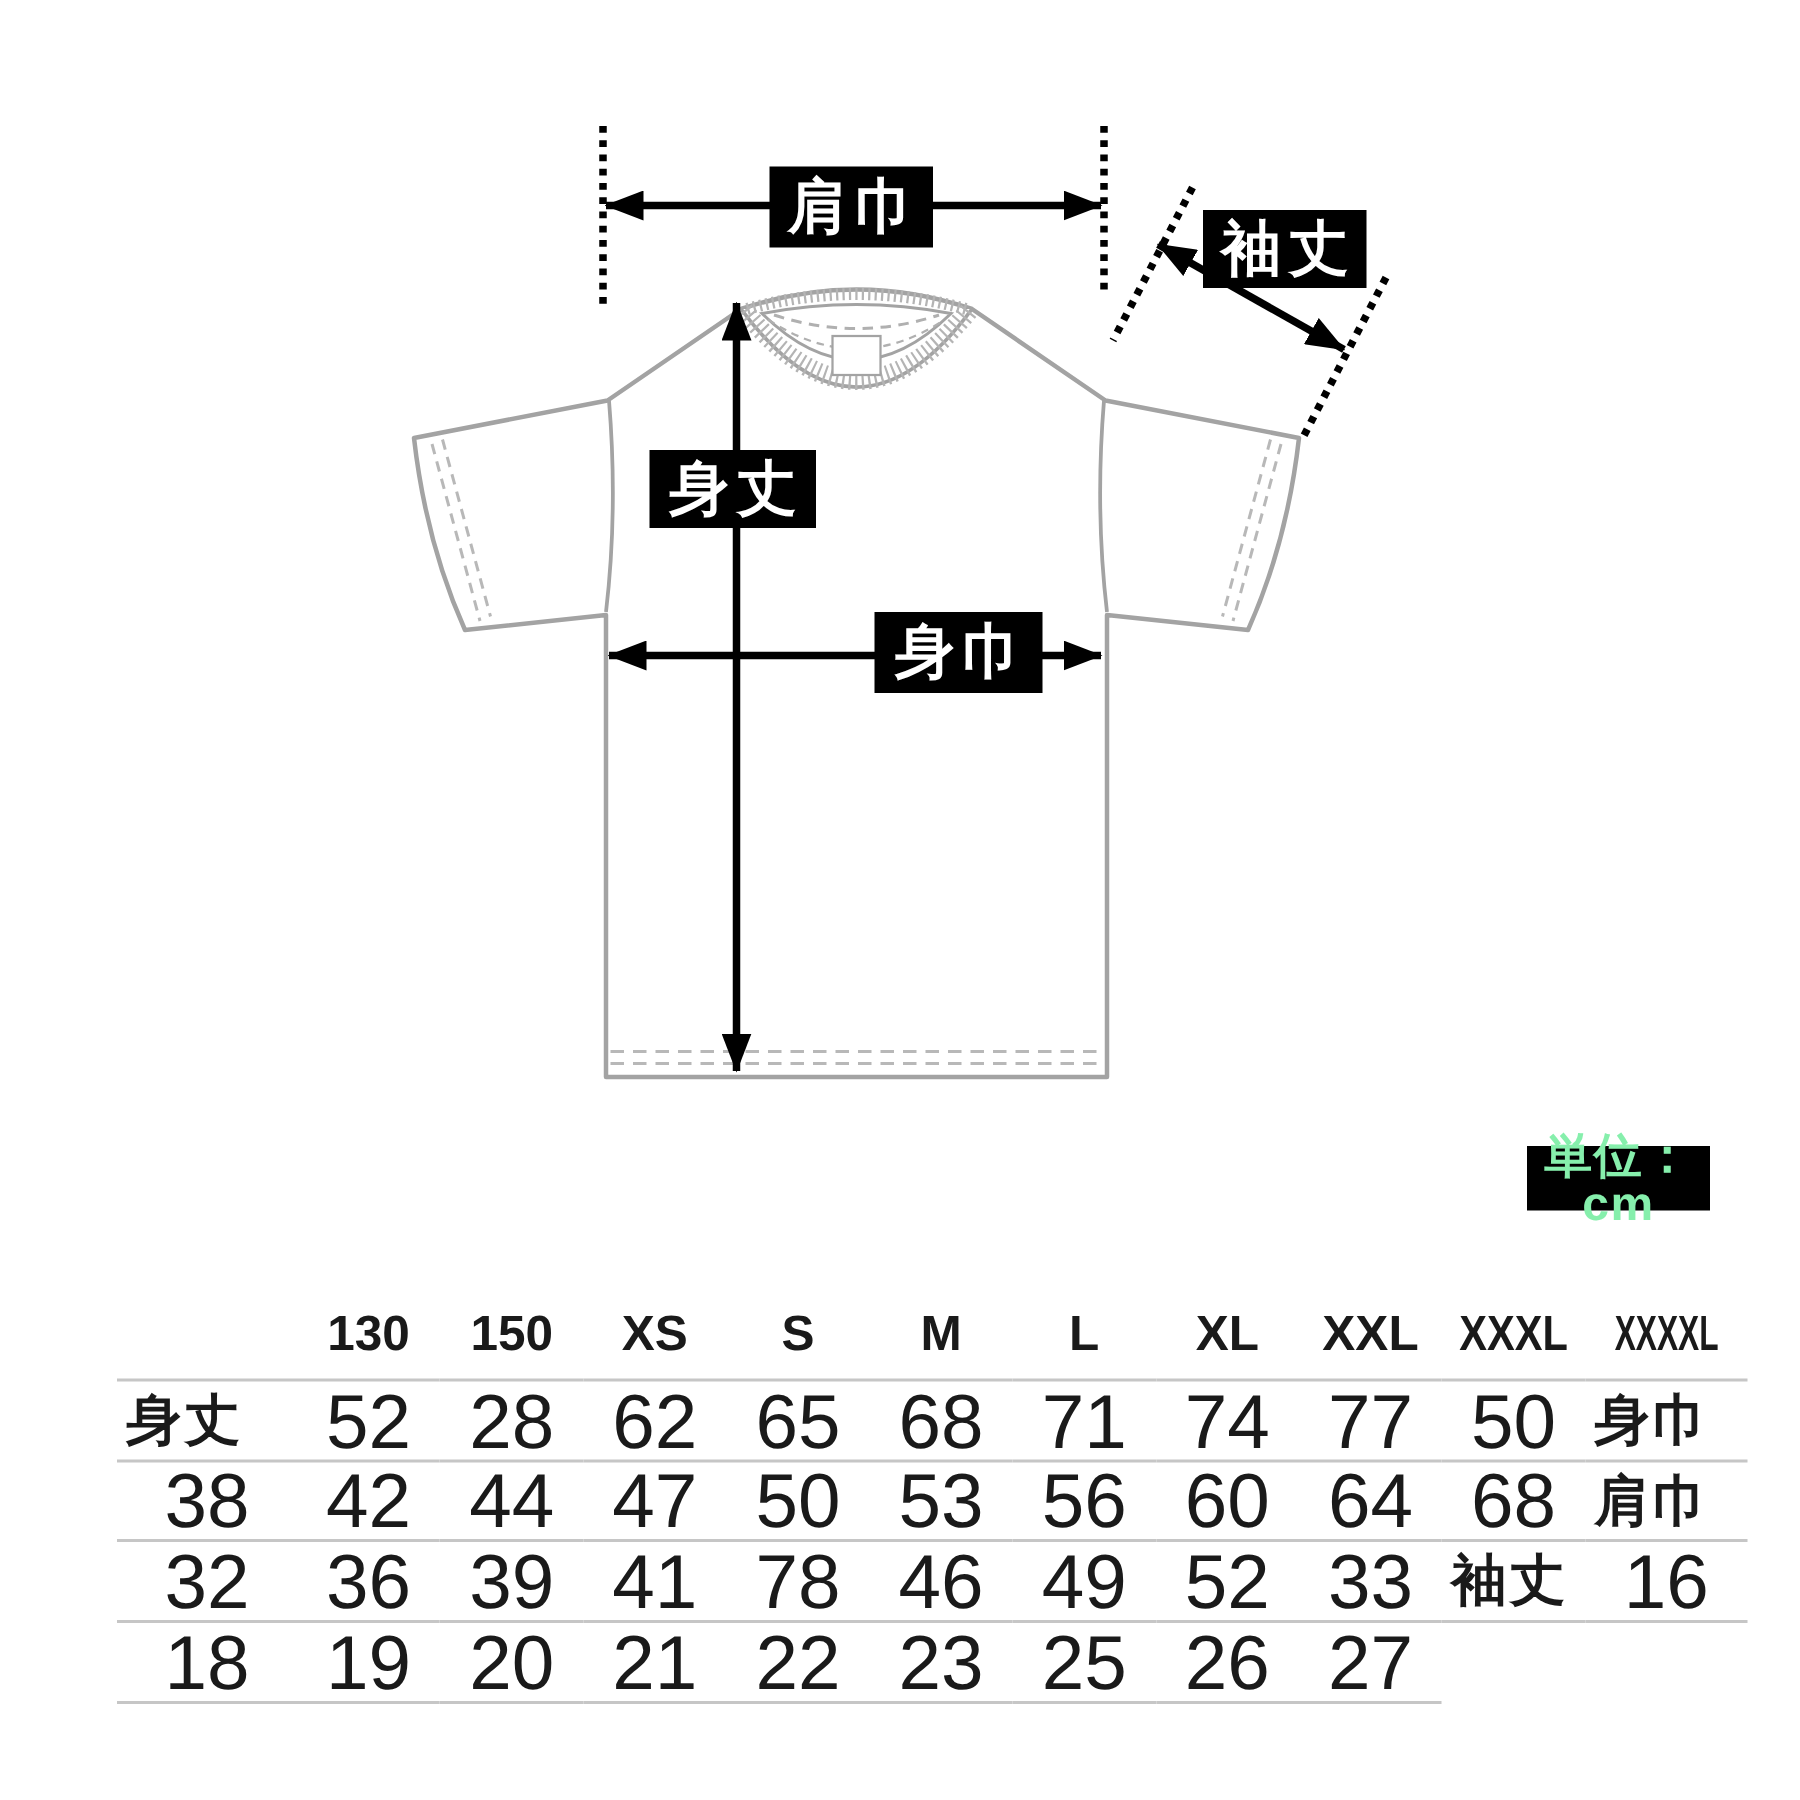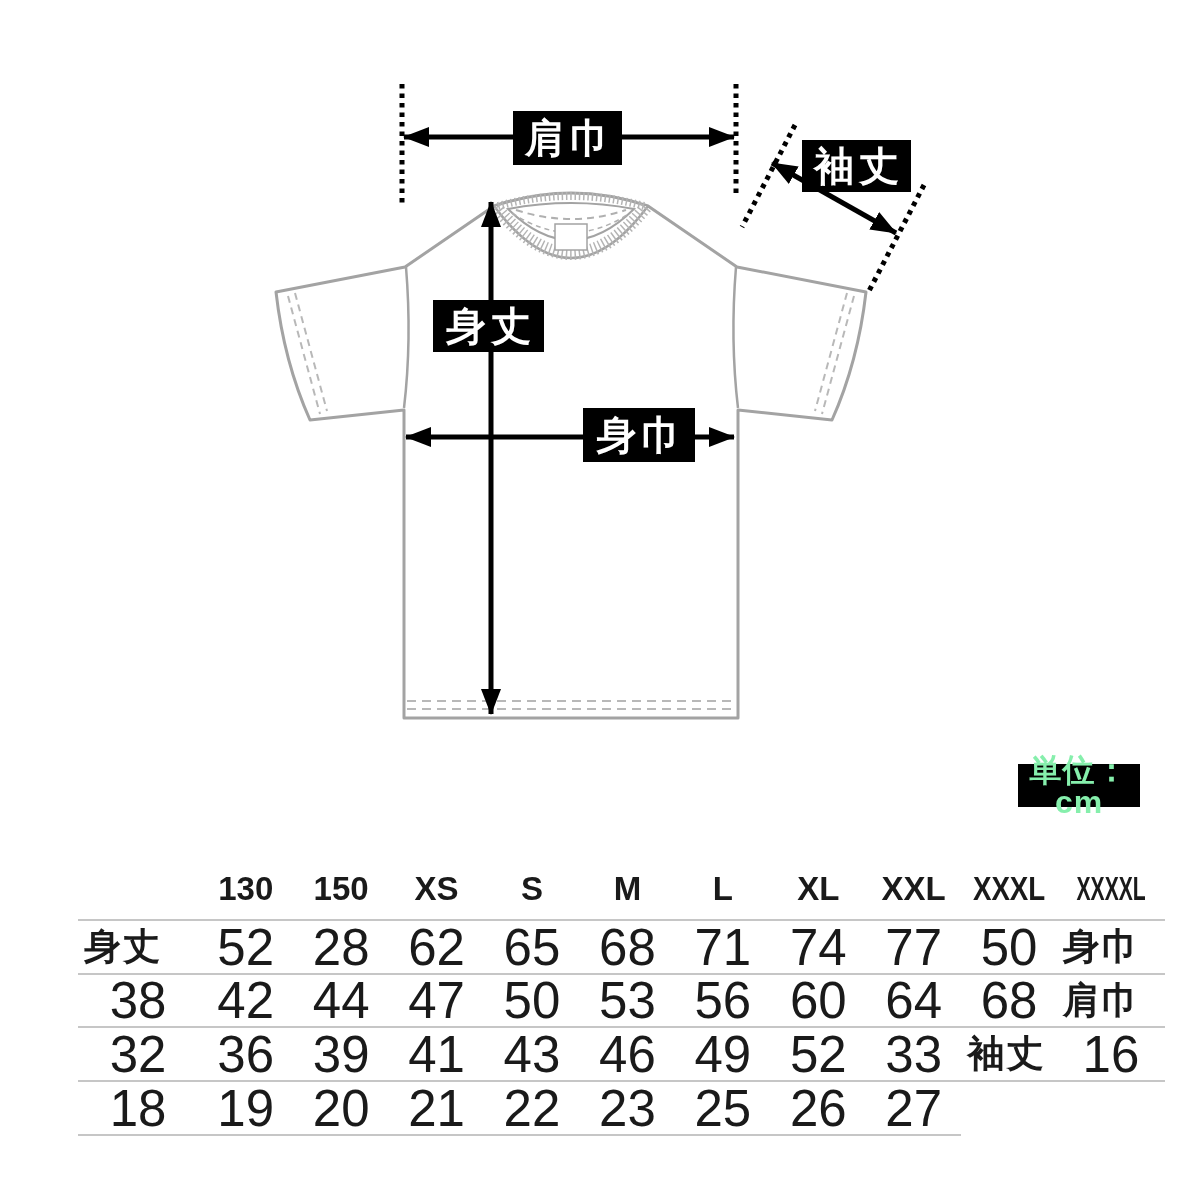--- a/index.html
+++ b/index.html
@@ -157,21 +157,21 @@
     <div class="cell val">56</div>
     <div class="cell val">60</div>
     <div class="cell val">64</div>
     <div class="cell val">68</div>
 
     <div class="cell rowlbl">肩巾</div>
     <div class="cell val">32</div>
     <div class="cell val">36</div>
     <div class="cell val">39</div>
     <div class="cell val">41</div>
-    <div class="cell val">43</div>
+    <div class="cell val">78</div>
     <div class="cell val">46</div>
     <div class="cell val">49</div>
     <div class="cell val">52</div>
     <div class="cell val">33</div>
 
     <div class="cell rowlbl">袖丈</div>
     <div class="cell val">16</div>
     <div class="cell val">18</div>
     <div class="cell val">19</div>
     <div class="cell val">20</div>

